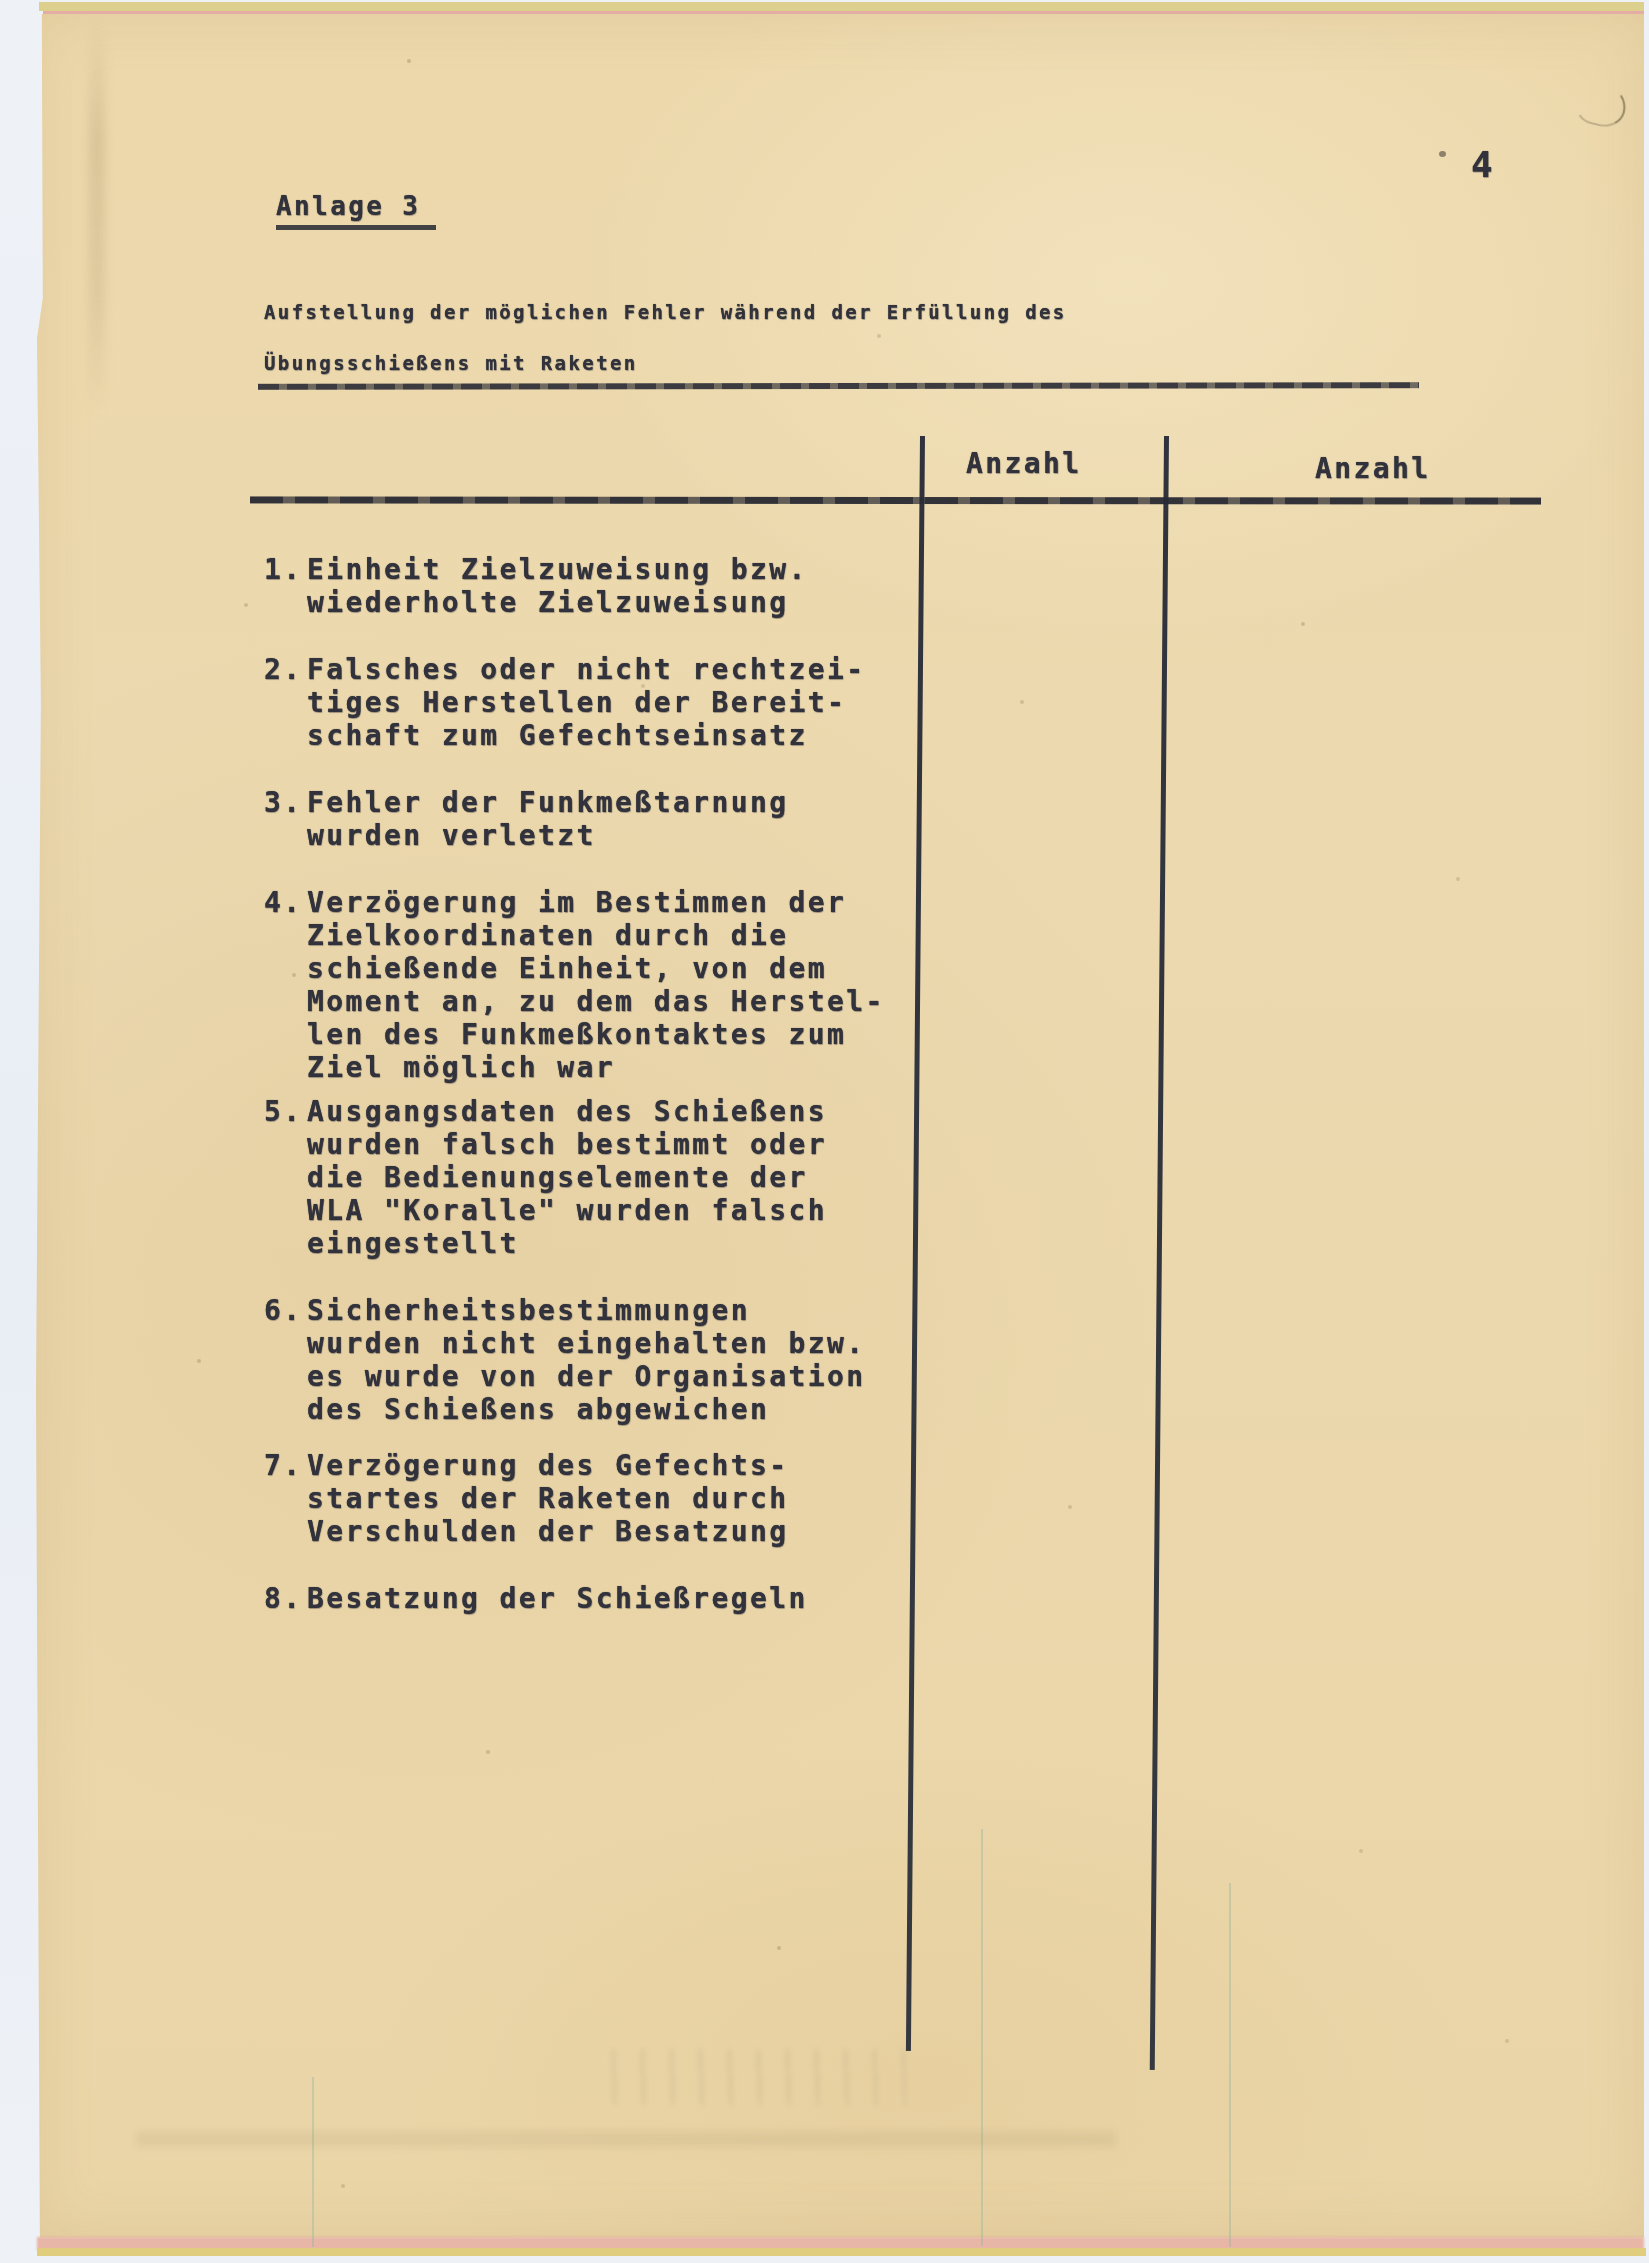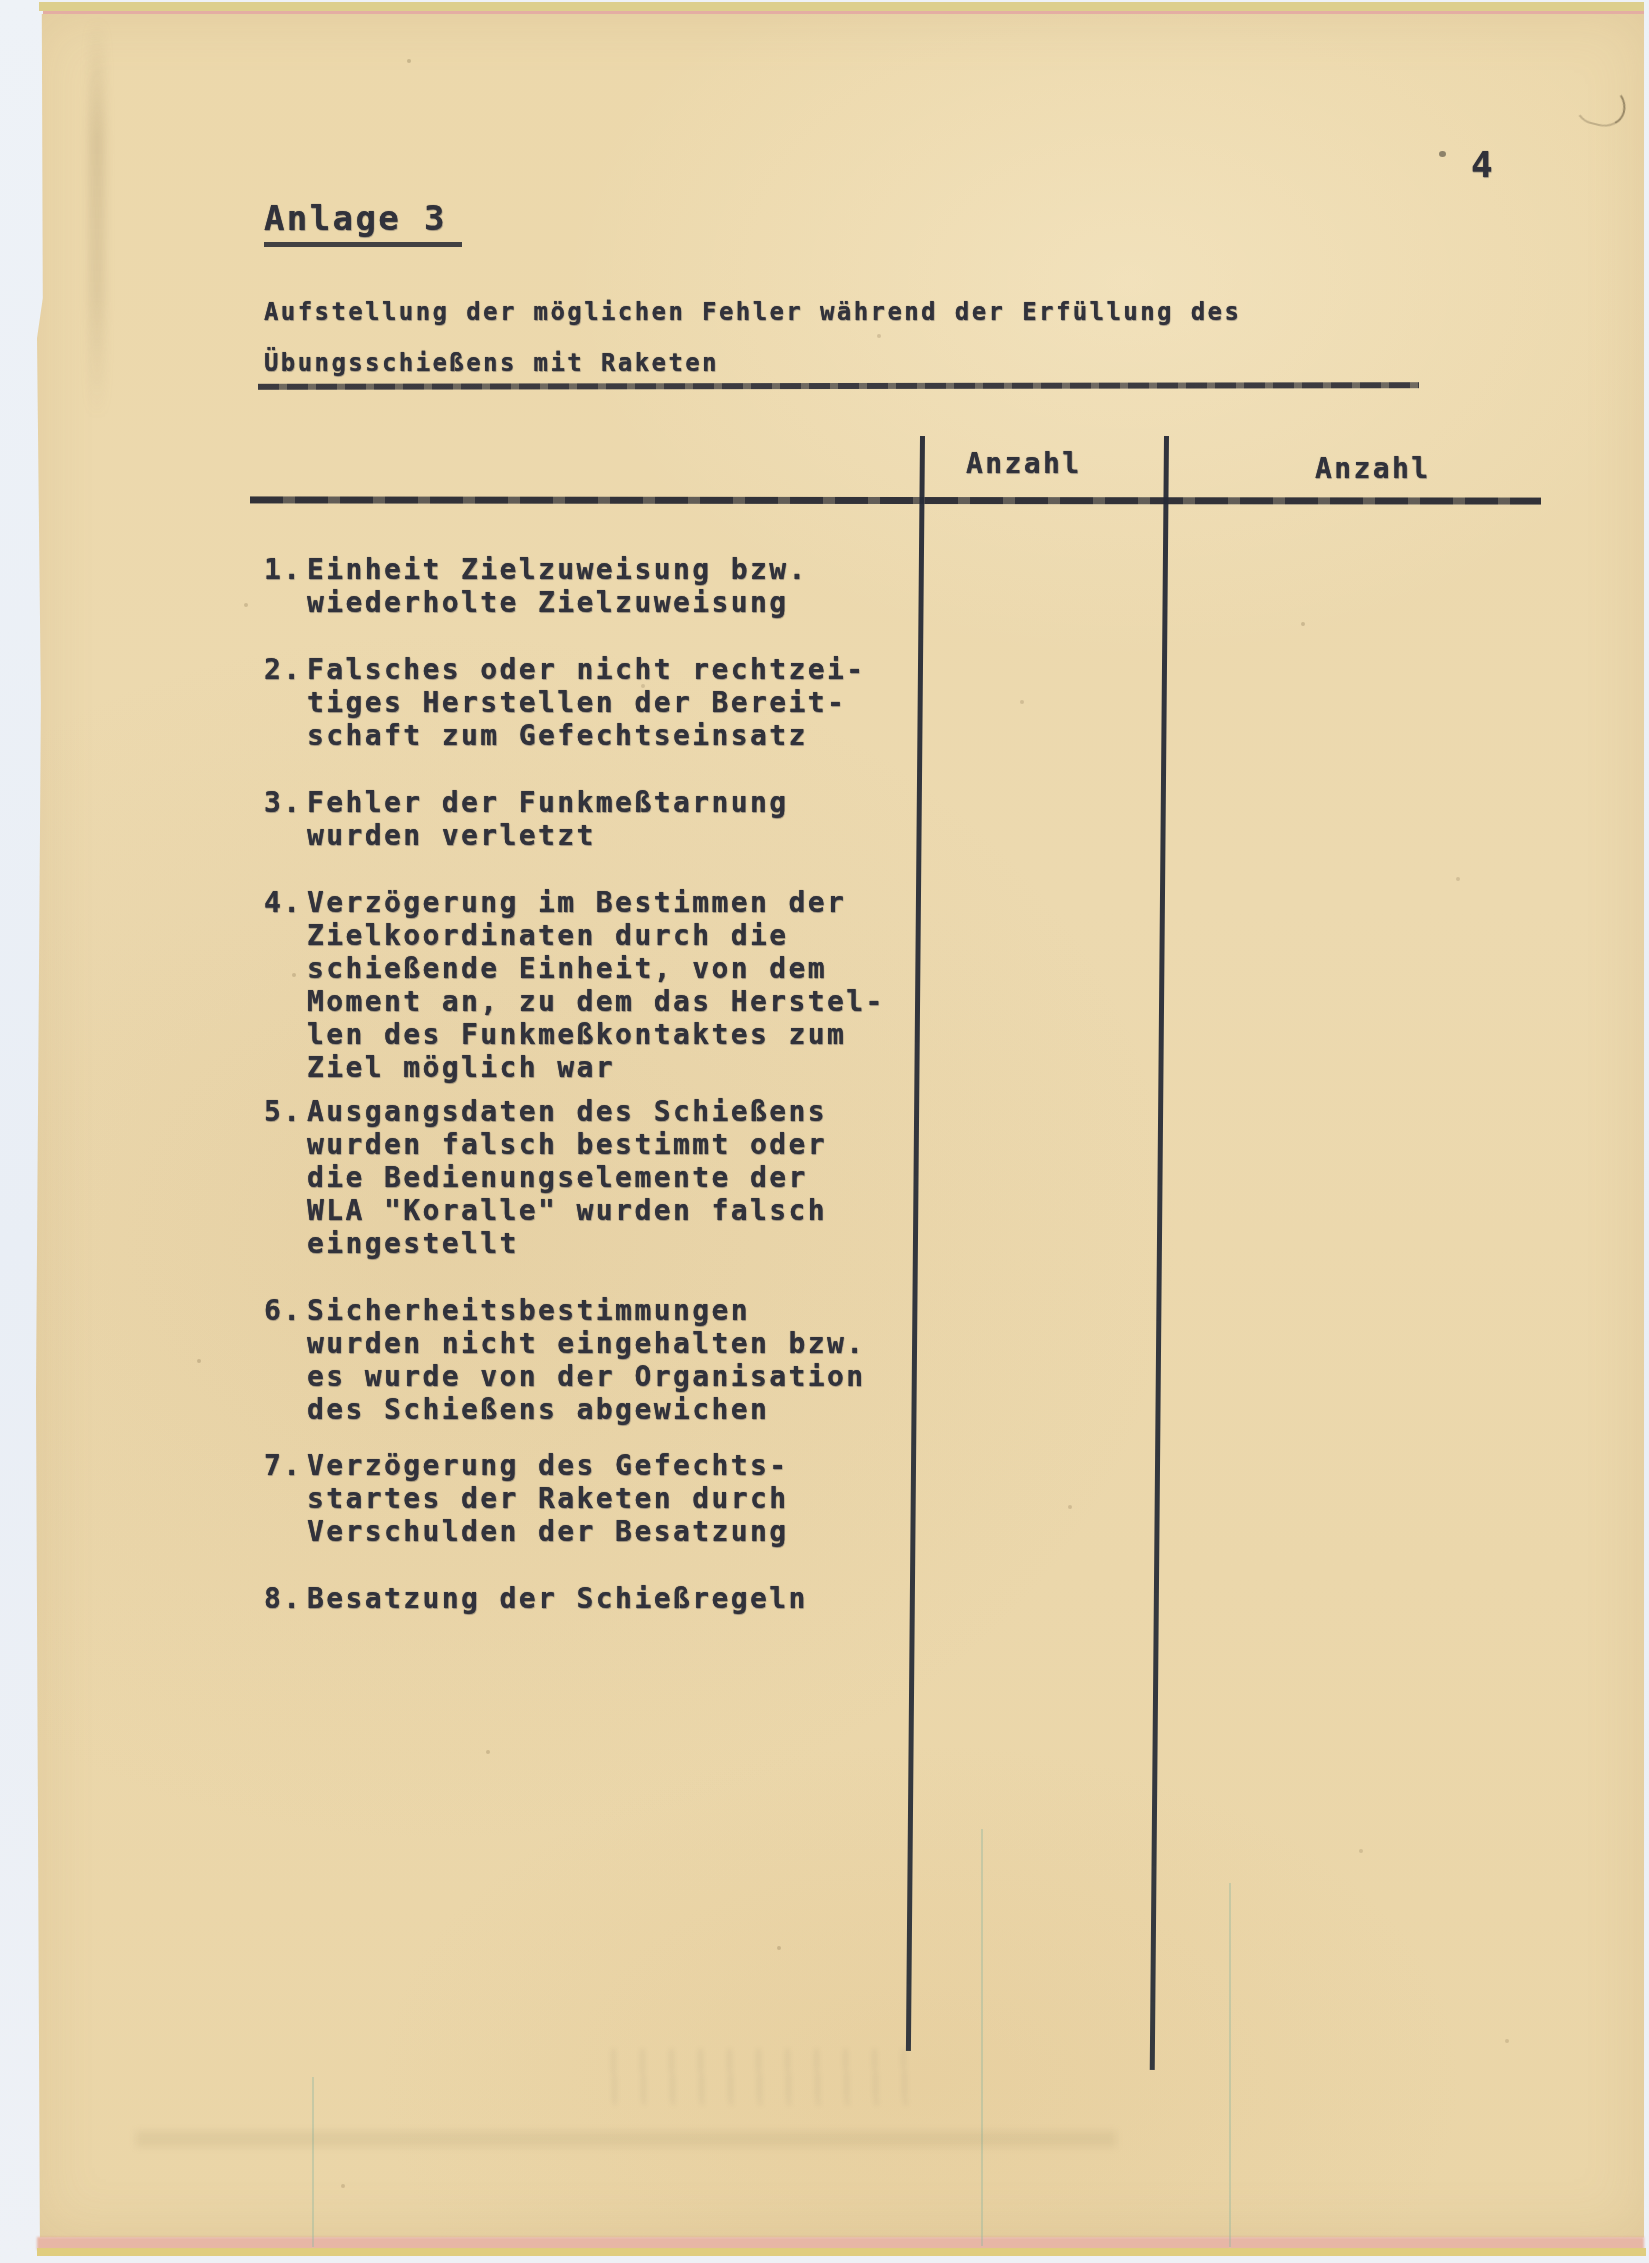--- a/index.html
+++ b/index.html
@@ -26,23 +26,23 @@
       linear-gradient(180deg,#ecd8ab 0%,#ecd9af 40%,#ead5a7 100%);
     clip-path:polygon(5.8px 0,100% 0,100% 100%,3.9px 100%,0 62%,4.9px 31%,1px 14.6%,6.8px 12.8%);
     box-shadow:inset 0 0 58px rgba(170,140,90,.18);
   }
   
   .ink{color:#31323b;font-weight:bold;letter-spacing:2.4px;
     text-shadow:0 0 0.9px rgba(49,50,59,.85),0.6px 0.6px 0.7px rgba(49,50,59,.35);
     filter:blur(0.3px);}
   .abs{position:absolute;}
   .page-number{left:1471px;top:144px;font-size:36px;}
-  .annex{left:264px;top:191px;font-size:34px;padding:0 15.5px 3.9px 0;
-    border-bottom:5.8px solid rgba(42,43,52,.88);margin-top:7px;}
-  .title{left:264px;top:287px;font-size:24px;line-height:51px;width:1300px;white-space:pre-line;}
+  .annex{left:276px;top:191px;font-size:26px;padding:0 15.5px 3.9px 0;
+    border-bottom:5.8px solid rgba(42,43,52,.88);}
+  .title{left:264px;top:287px;font-size:19px;line-height:51px;width:1300px;white-space:pre-line;}
   .title-underline{left:258px;top:383px;width:1161px;height:5.8px;
     background:repeating-linear-gradient(90deg,rgba(44,45,54,.92) 0 21.3px,rgba(44,45,54,.65) 21.3px 29px);
     transform:rotate(-.08deg);filter:blur(0.3px);}
   .col-header-1{left:966px;top:447px;font-size:28px;}
   .col-header-2{left:1315px;top:452px;font-size:28px;}
   .header-rule{left:250px;top:497px;width:1291px;height:6.8px;
     background:repeating-linear-gradient(90deg,rgba(40,41,50,.95) 0 33px,rgba(40,41,50,.7) 33px 45px);
     transform:rotate(.05deg);filter:blur(0.3px);}
   .vline{width:4.9px;background:linear-gradient(180deg,rgba(38,42,54,.95),rgba(33,40,52,.9));
     transform-origin:top center;transform:rotate(.5deg);filter:blur(0.4px);}

